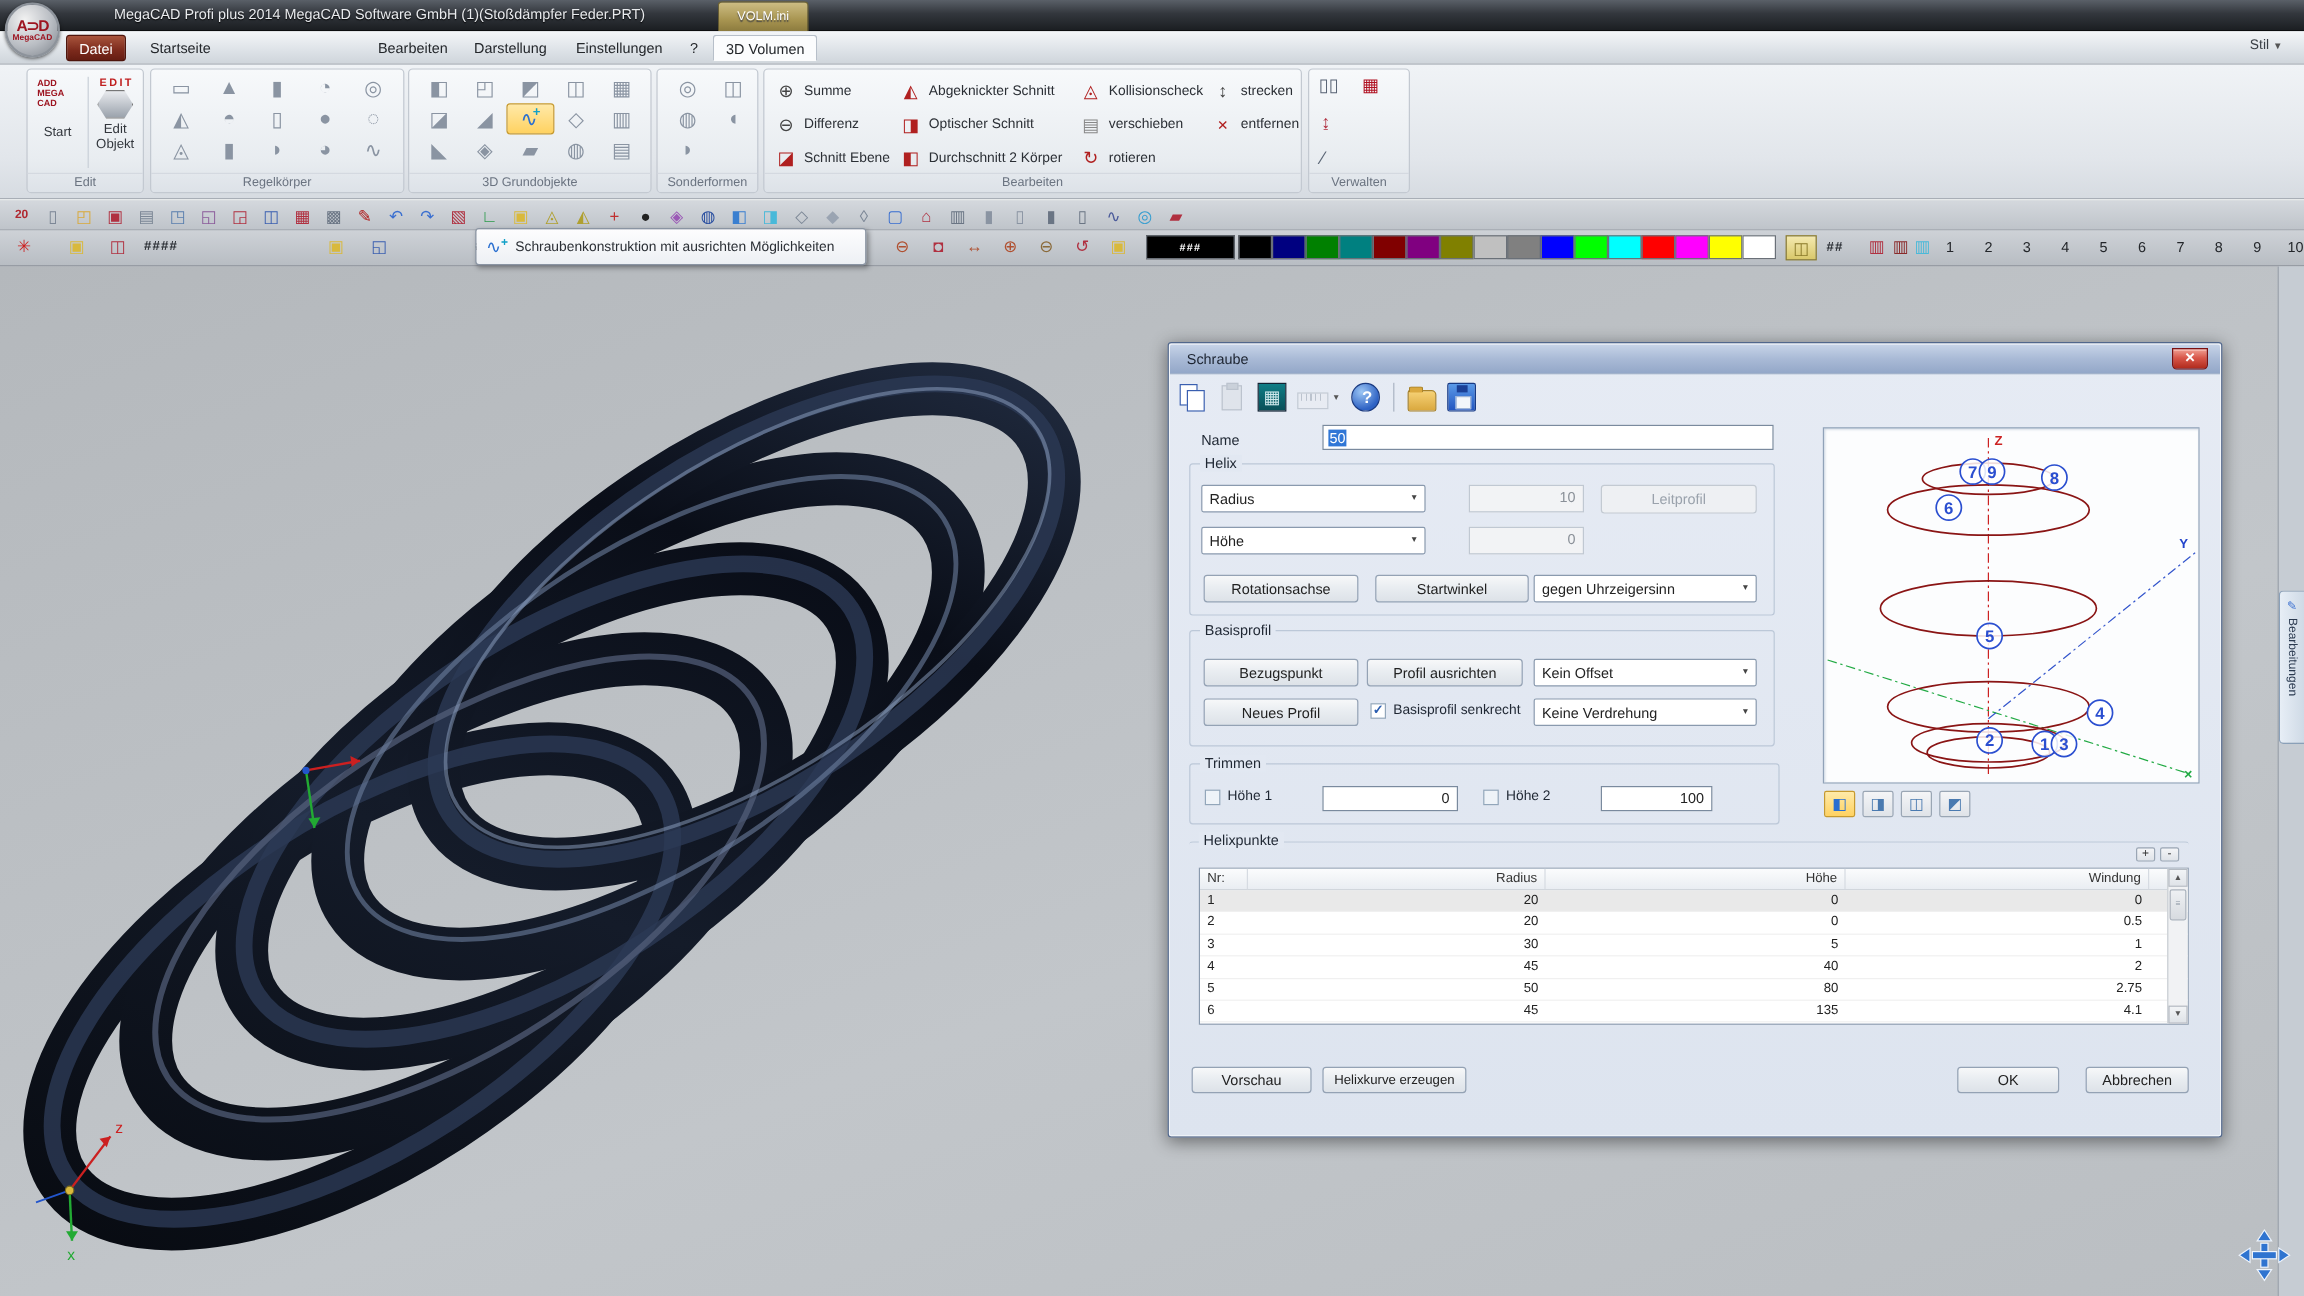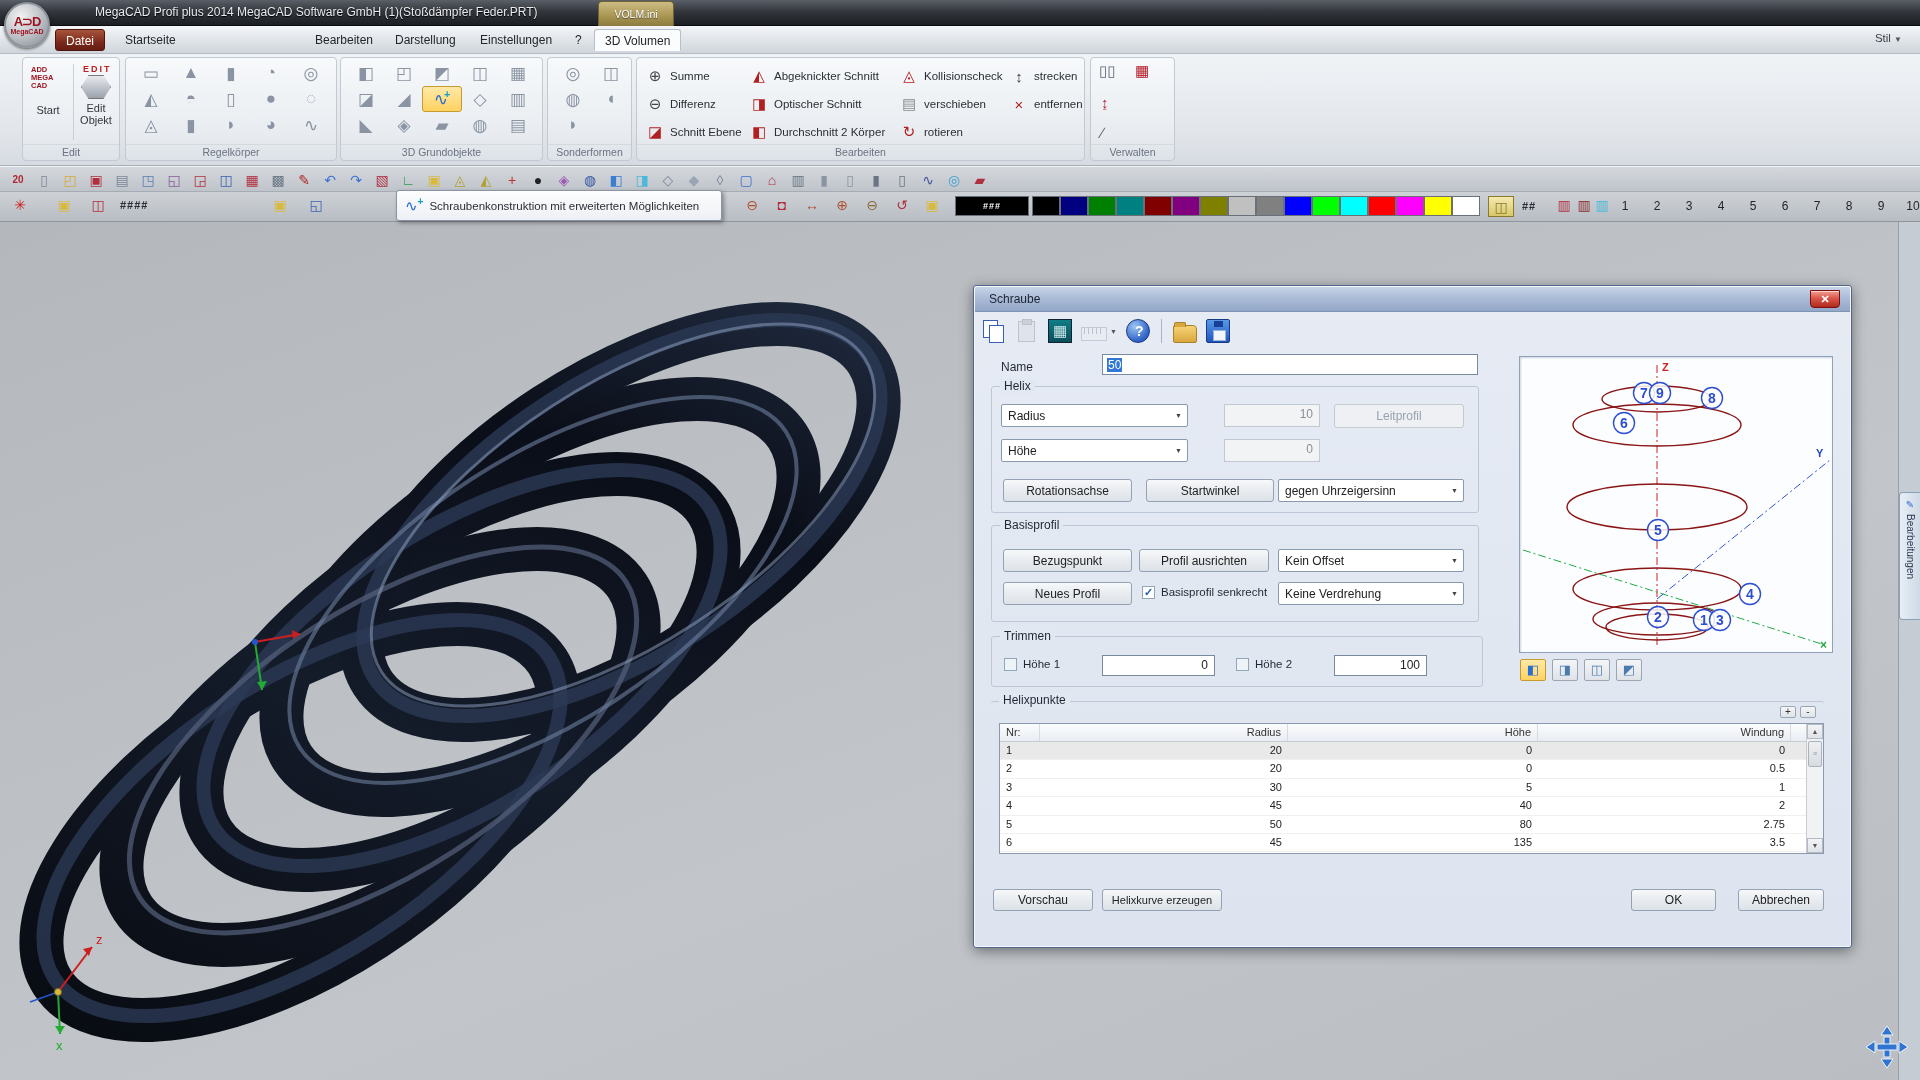--- a/index.html
+++ b/index.html
@@ -411,21 +411,21 @@
         <div class="pen-num" style="left: 1774px;">6</div>
         <div class="pen-num" style="left: 1806px;">7</div>
         <div class="pen-num" style="left: 1838px;">8</div>
         <div class="pen-num" style="left: 1870px;">9</div>
         <div class="pen-num" style="left: 1902px;">10</div>
       </div>
   </div>
 
   <div class="tooltip">
     <span class="tico">∿</span>
-    <span class="ttext">Schraubenkonstruktion mit erweiterten Möglichkeiten</span>
+    <span class="ttext">Schraubenkonstruktion mit ausrichten Möglichkeiten</span>
   </div>
 
   <div class="canvas">
     <svg width="1920" height="858" viewBox="0 0 1920 858">
       <defs>
         <linearGradient id="coilg" x1="0" y1="750" x2="900" y2="150" gradientUnits="userSpaceOnUse">
           <stop offset="0" stop-color="#070a10"></stop>
             <stop offset="0.45" stop-color="#141b29"></stop>
           <stop offset="0.75" stop-color="#0a0e18"></stop>
             <stop offset="1" stop-color="#222d42"></stop>
@@ -592,21 +592,21 @@
           <div class="ht-row">
             <div class="c-nr">5</div>
             <div class="c-rad">50</div>
             <div class="c-hoe">80</div>
             <div class="c-win">2.75</div>
           </div>
           <div class="ht-row">
             <div class="c-nr">6</div>
             <div class="c-rad">45</div>
             <div class="c-hoe">135</div>
-            <div class="c-win">3.5</div>
+            <div class="c-win">4.1</div>
           </div>
         </div>
       <div class="ht-scroll">
         <div class="sa up">▲</div>
         <div class="sthumb">≡</div>
         <div class="sa dn">▼</div>
       </div>
     </div>
 
     <div class="btn" style="left:19px;top:603px;width:100px;height:22px;">Vorschau</div>

